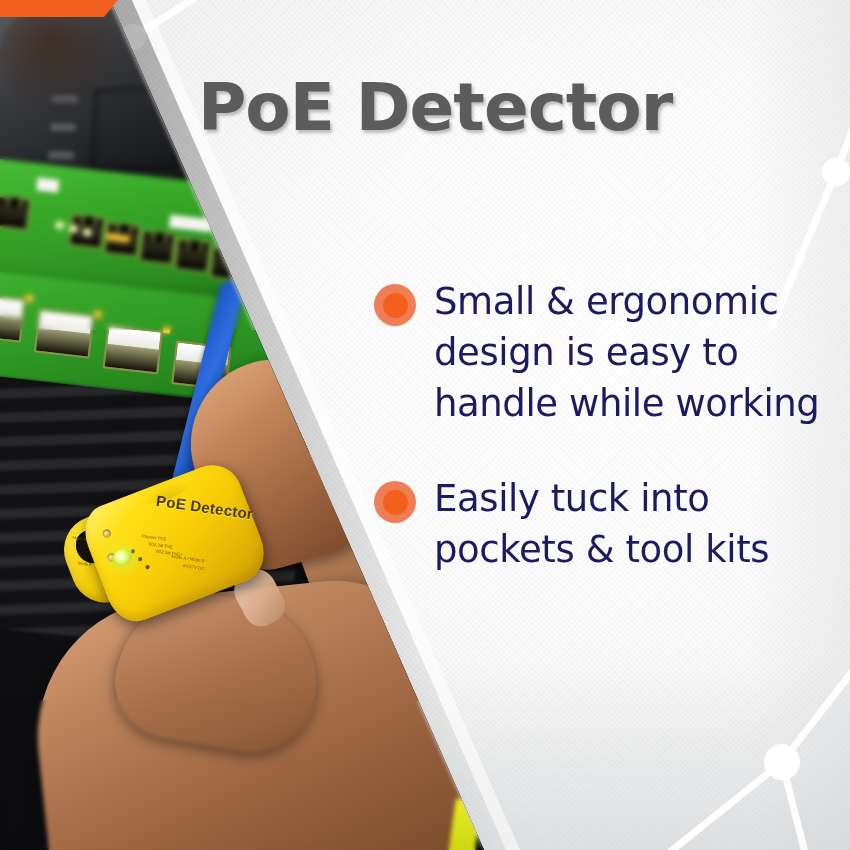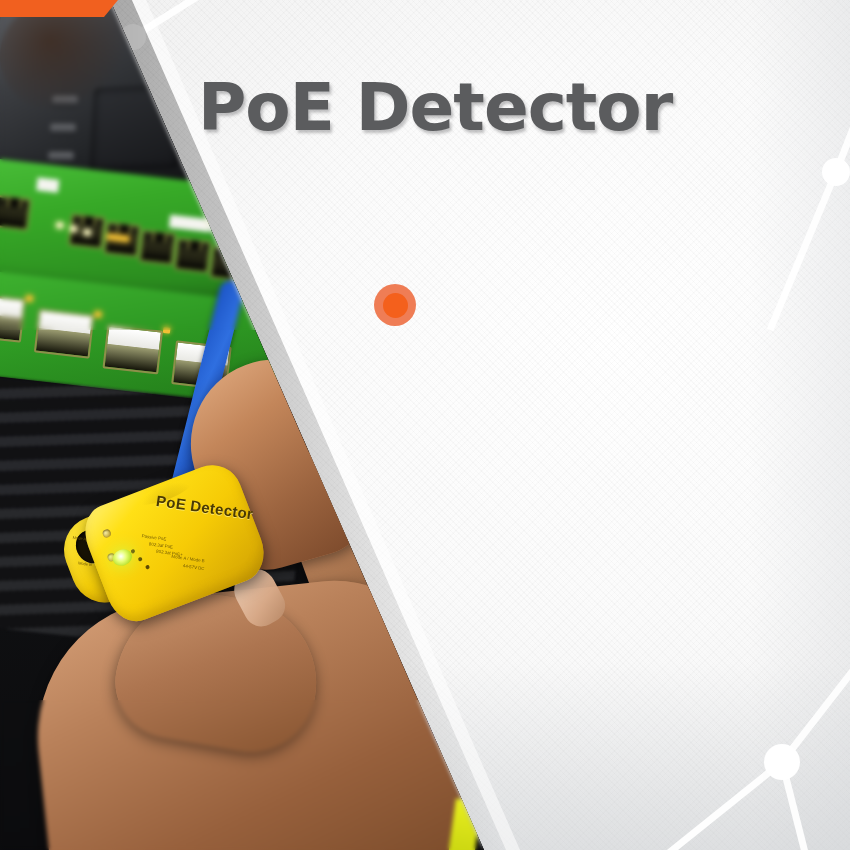--- a/index.html
+++ b/index.html
@@ -529,16 +529,23 @@
 
   <div class="orange-bar"></div>
 
   <div class="title">PoE Detector</div>
 
   <div class="bullets">
     <div class="bullet">
       <span class="bullet-dot">
           <i></i>
         </span>
+      <span class="bullet-text">Small &amp; ergonomic design is easy to handle while working</span>
+    </div>
+    <div class="bullet">
+      <span class="bullet-dot">
+          <i></i>
+        </span>
+      <span class="bullet-text">Easily tuck into pockets &amp; tool kits</span>
     </div>
   </div>
 
 </div>
 
 </body></html>

